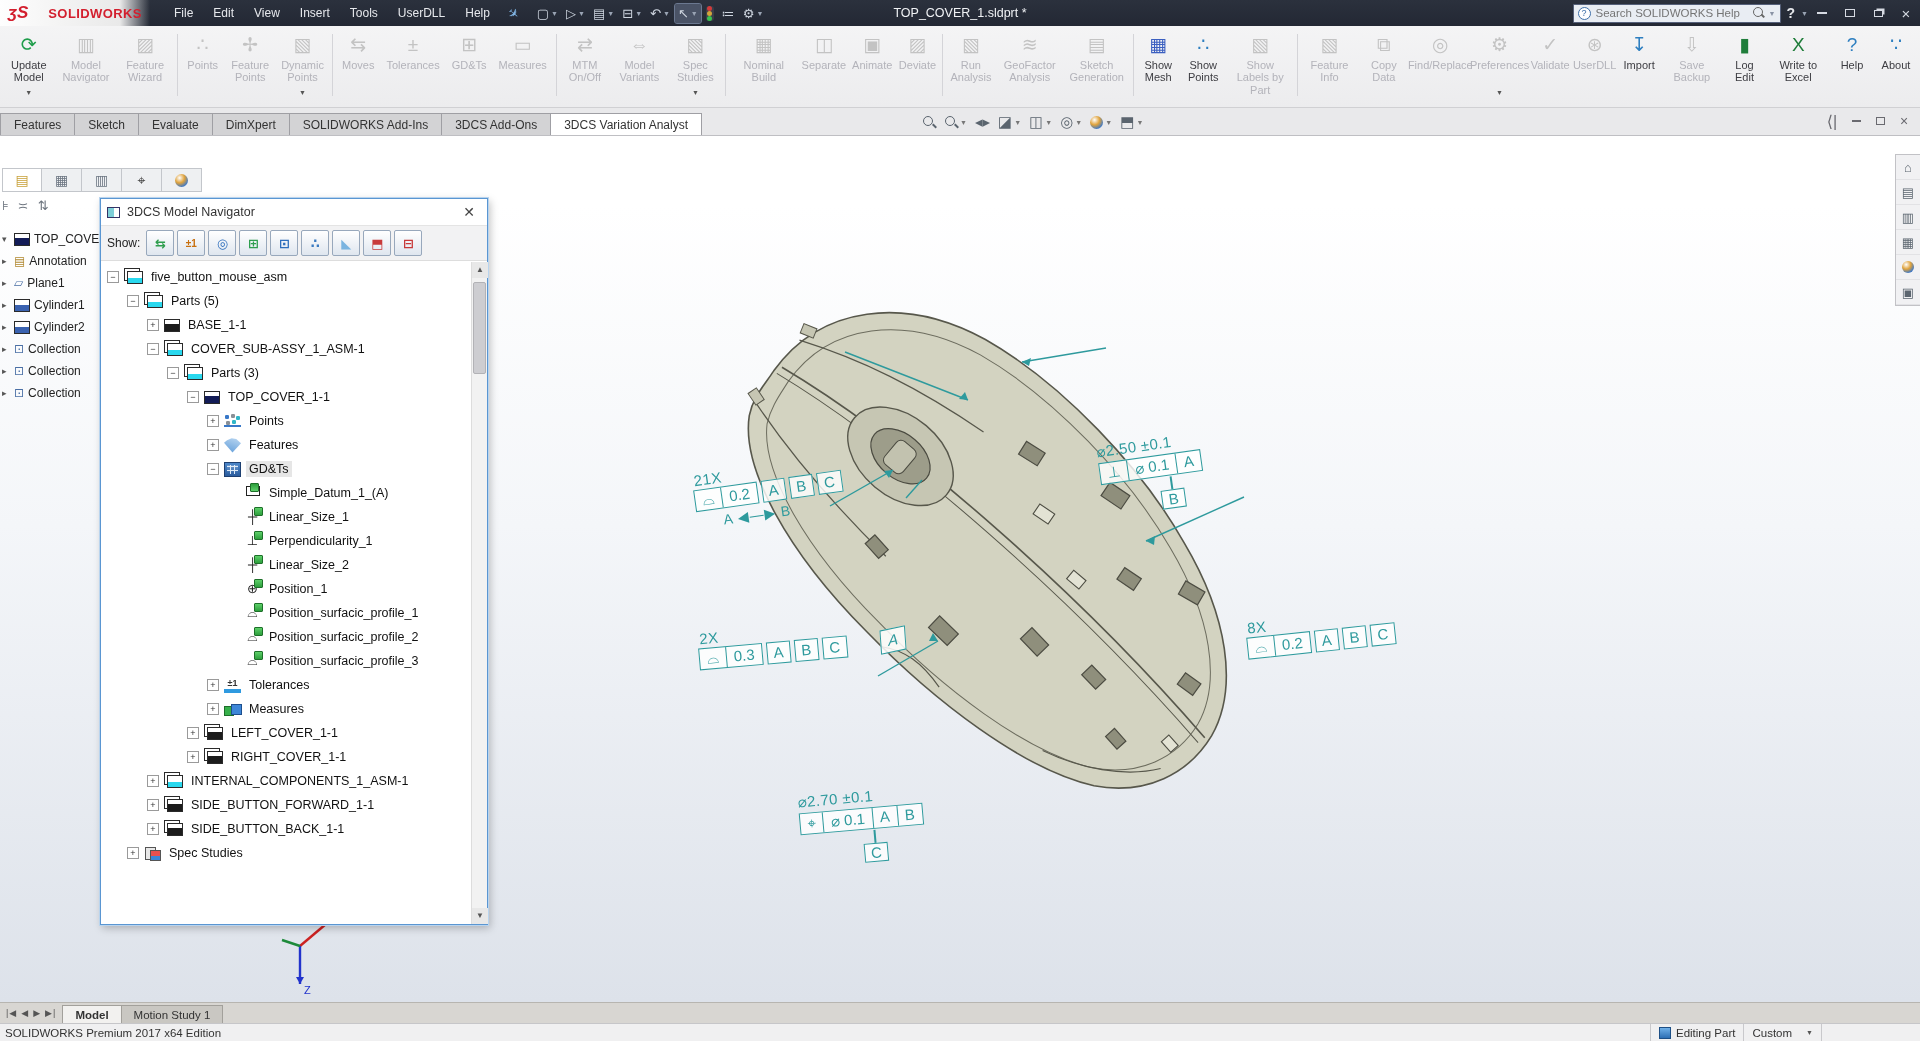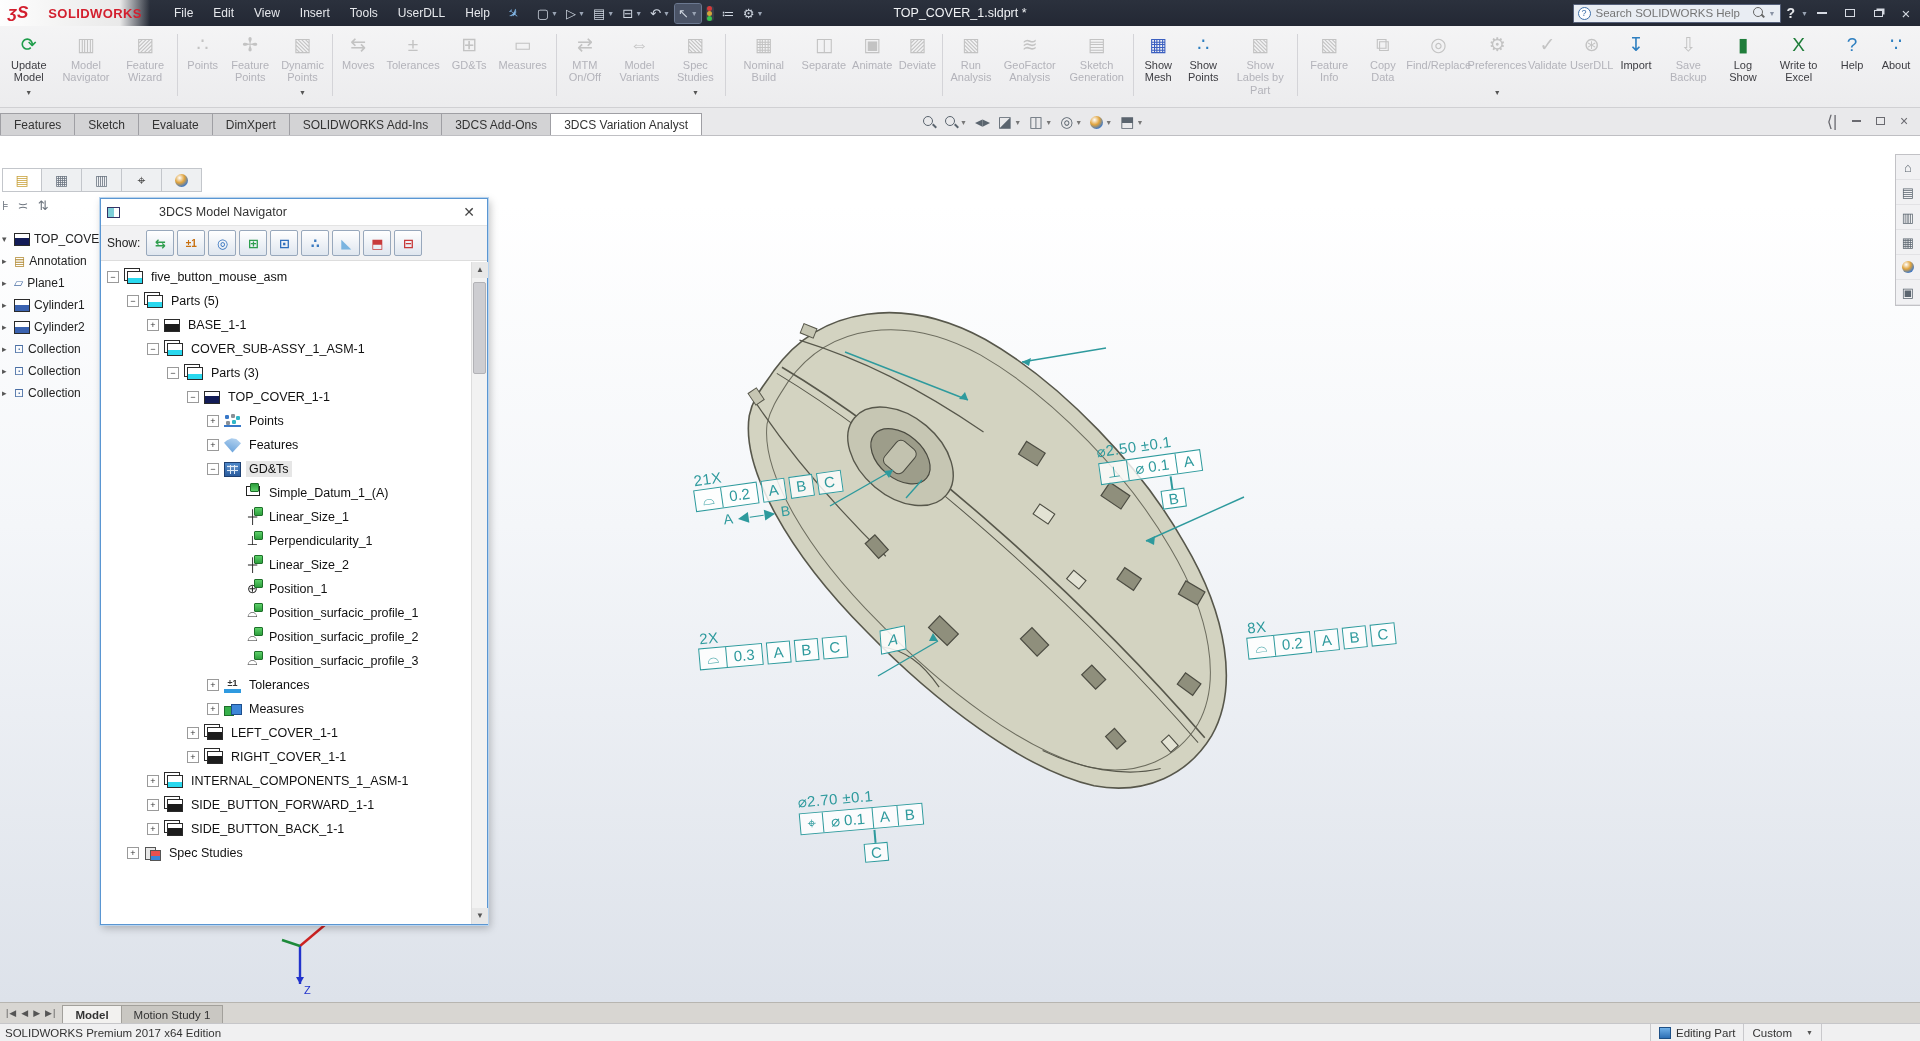--- a/index.html
+++ b/index.html
@@ -110,21 +110,21 @@
   .ic-datum::after { content:""; position:absolute; left:6px; top:8px; width:0; height:0; border-left:4px solid transparent; border-right:4px solid transparent; border-bottom:6px solid #111; transform:rotate(180deg); }
   .ic-tol { border-bottom:4px solid #2f9ae0; font-size:9px; font-weight:bold; line-height:10px; color:#333; }
   .ic-meas::before { content:""; position:absolute; left:0; top:4px; width:8px; height:8px; background:#37b04a; border:1px solid #1d6e2a; }
   .ic-meas::after { content:""; position:absolute; left:7px; top:2px; width:9px; height:9px; background:#3d86d8; border:1px solid #1d4f8e; }
   .ic-spec::before { content:""; position:absolute; left:1px; top:1px; width:9px; height:11px; background:#e8e8e8; border:1px solid #555; }
   .ic-spec::after { content:""; position:absolute; left:6px; top:4px; width:9px; height:9px; background:linear-gradient(#e85050 50%,#3d86d8 50%); border:1px solid #555; }
 
   
   #navwin { position:absolute; left:100px; top:62px; width:388px; height:727px; background:#fff;
     border:1px solid #5a96d2; box-shadow:0 0 0 1px #b9d4ee, 2px 3px 8px rgba(0,0,0,.25); z-index:6; }
-  #nav-title { height:27px; display:flex; align-items:center; padding:0 6px; background:#fff; border-bottom:1px solid #e4e4e4;gap:32px; }
+  #nav-title { height:27px; display:flex; align-items:center; padding:0 6px; background:#fff; border-bottom:1px solid #e4e4e4; }
   #nav-title .nico { width:13px; height:11px; border:1px solid #336; background:linear-gradient(90deg,#7ecfd8 55%,#fff 55%); margin-right:7px; }
   #nav-title .ttl { font-size:12.5px; color:#333; flex:1; }
   #nav-title .close { font-size:14px; color:#444; padding:0 6px; }
   #nav-show { height:35px; display:flex; align-items:center; padding:0 6px; background:#f2f2f3; border-bottom:1px solid #ddd; }
   #nav-show .lbl { font-size:12px; color:#222; margin-right:6px; }
   .sbtn { width:28px; height:26px; border:1px solid #98a8bc; border-radius:2px; background:linear-gradient(#ffffff,#dfe6ef);
     display:flex; align-items:center; justify-content:center; margin-right:3px; font-size:13px; font-weight:bold; }
   #nav-tree { position:absolute; left:0; top:63px; right:16px; bottom:0; overflow:hidden; padding-top:3px; }
   .trow { display:flex; align-items:center; height:24px; font-size:12.5px; color:#111; white-space:nowrap; }
   .trow .exp { width:12px; height:12px; border:1px solid #9a9a9a; background:#fff; font-size:9px; line-height:10px; text-align:center; color:#333; margin-right:5px; flex:none; }
@@ -401,21 +401,21 @@
         <div class="rbtn">
           <span class="ric" style="color: rgb(46, 127, 192);">↧</span>
           <span>Import</span>
         </div>
         <div class="rbtn disabled">
           <span class="ric">⇩</span>
           <span>Save Backup</span>
         </div>
         <div class="rbtn">
           <span class="ric" style="color: rgb(31, 125, 58);">▮</span>
-          <span>Log Show</span>
+          <span>Log Edit</span>
         </div>
         <div class="rbtn">
           <span class="ric" style="color: rgb(31, 125, 58);">X</span>
           <span>Write to Excel</span>
         </div>
         <div class="rbtn">
           <span class="ric" style="color: rgb(46, 127, 192);">?</span>
           <span>Help</span>
         </div>
         <div class="rbtn">

